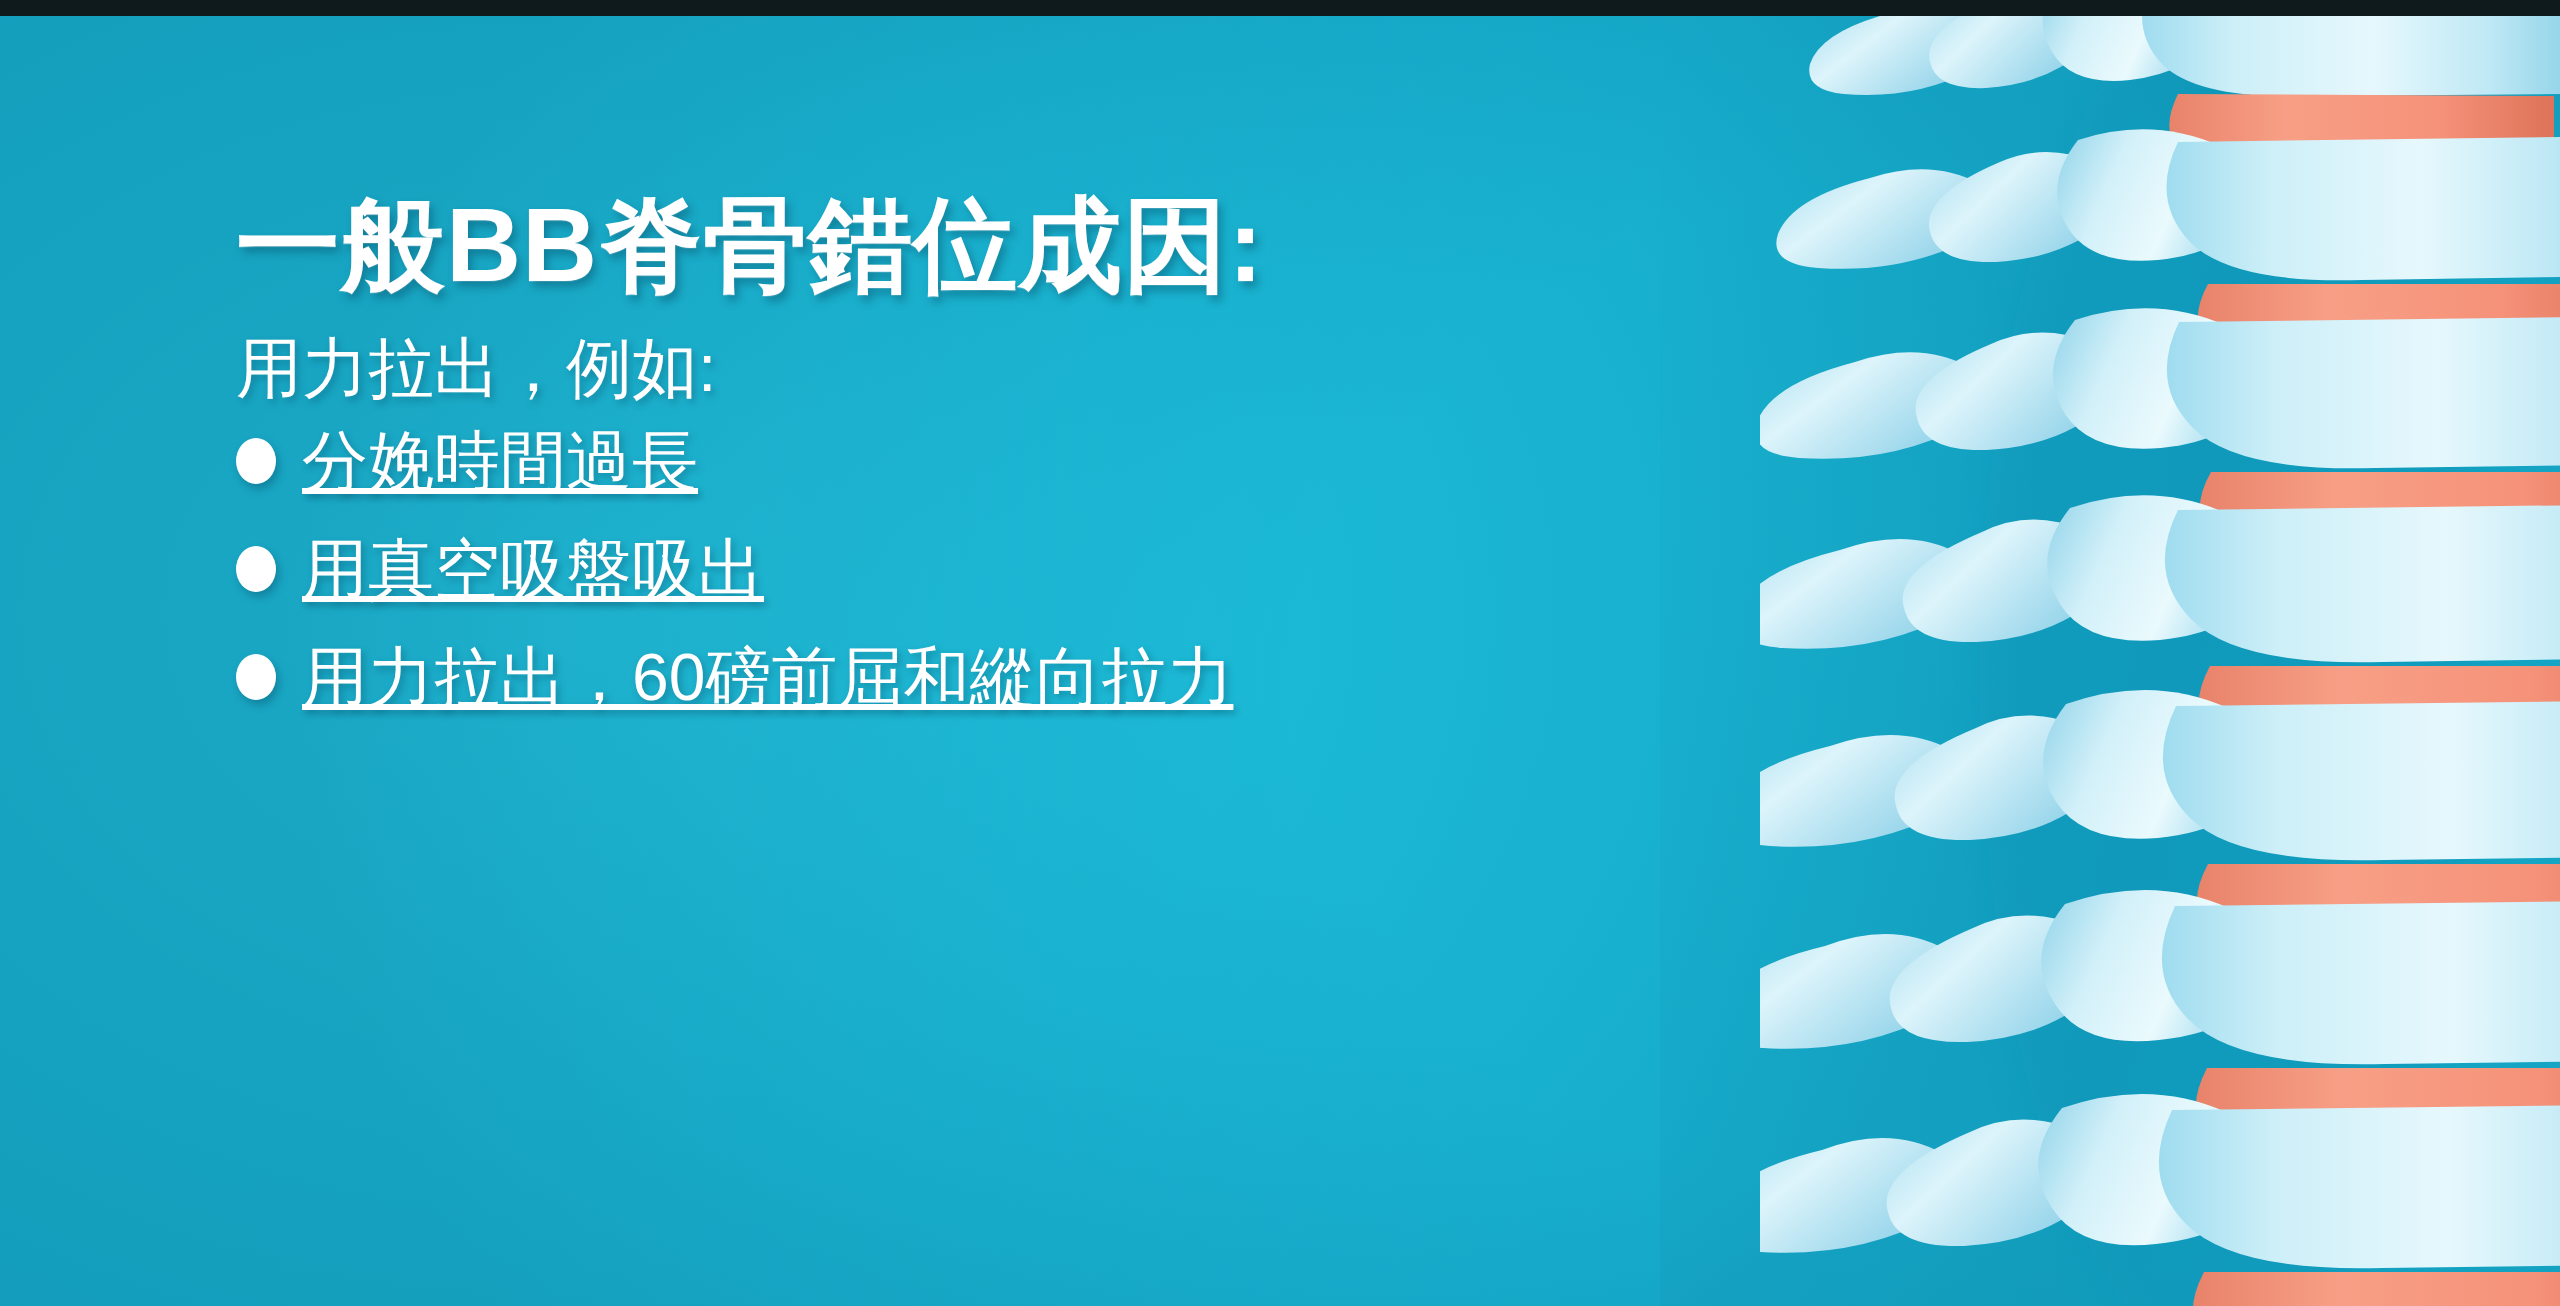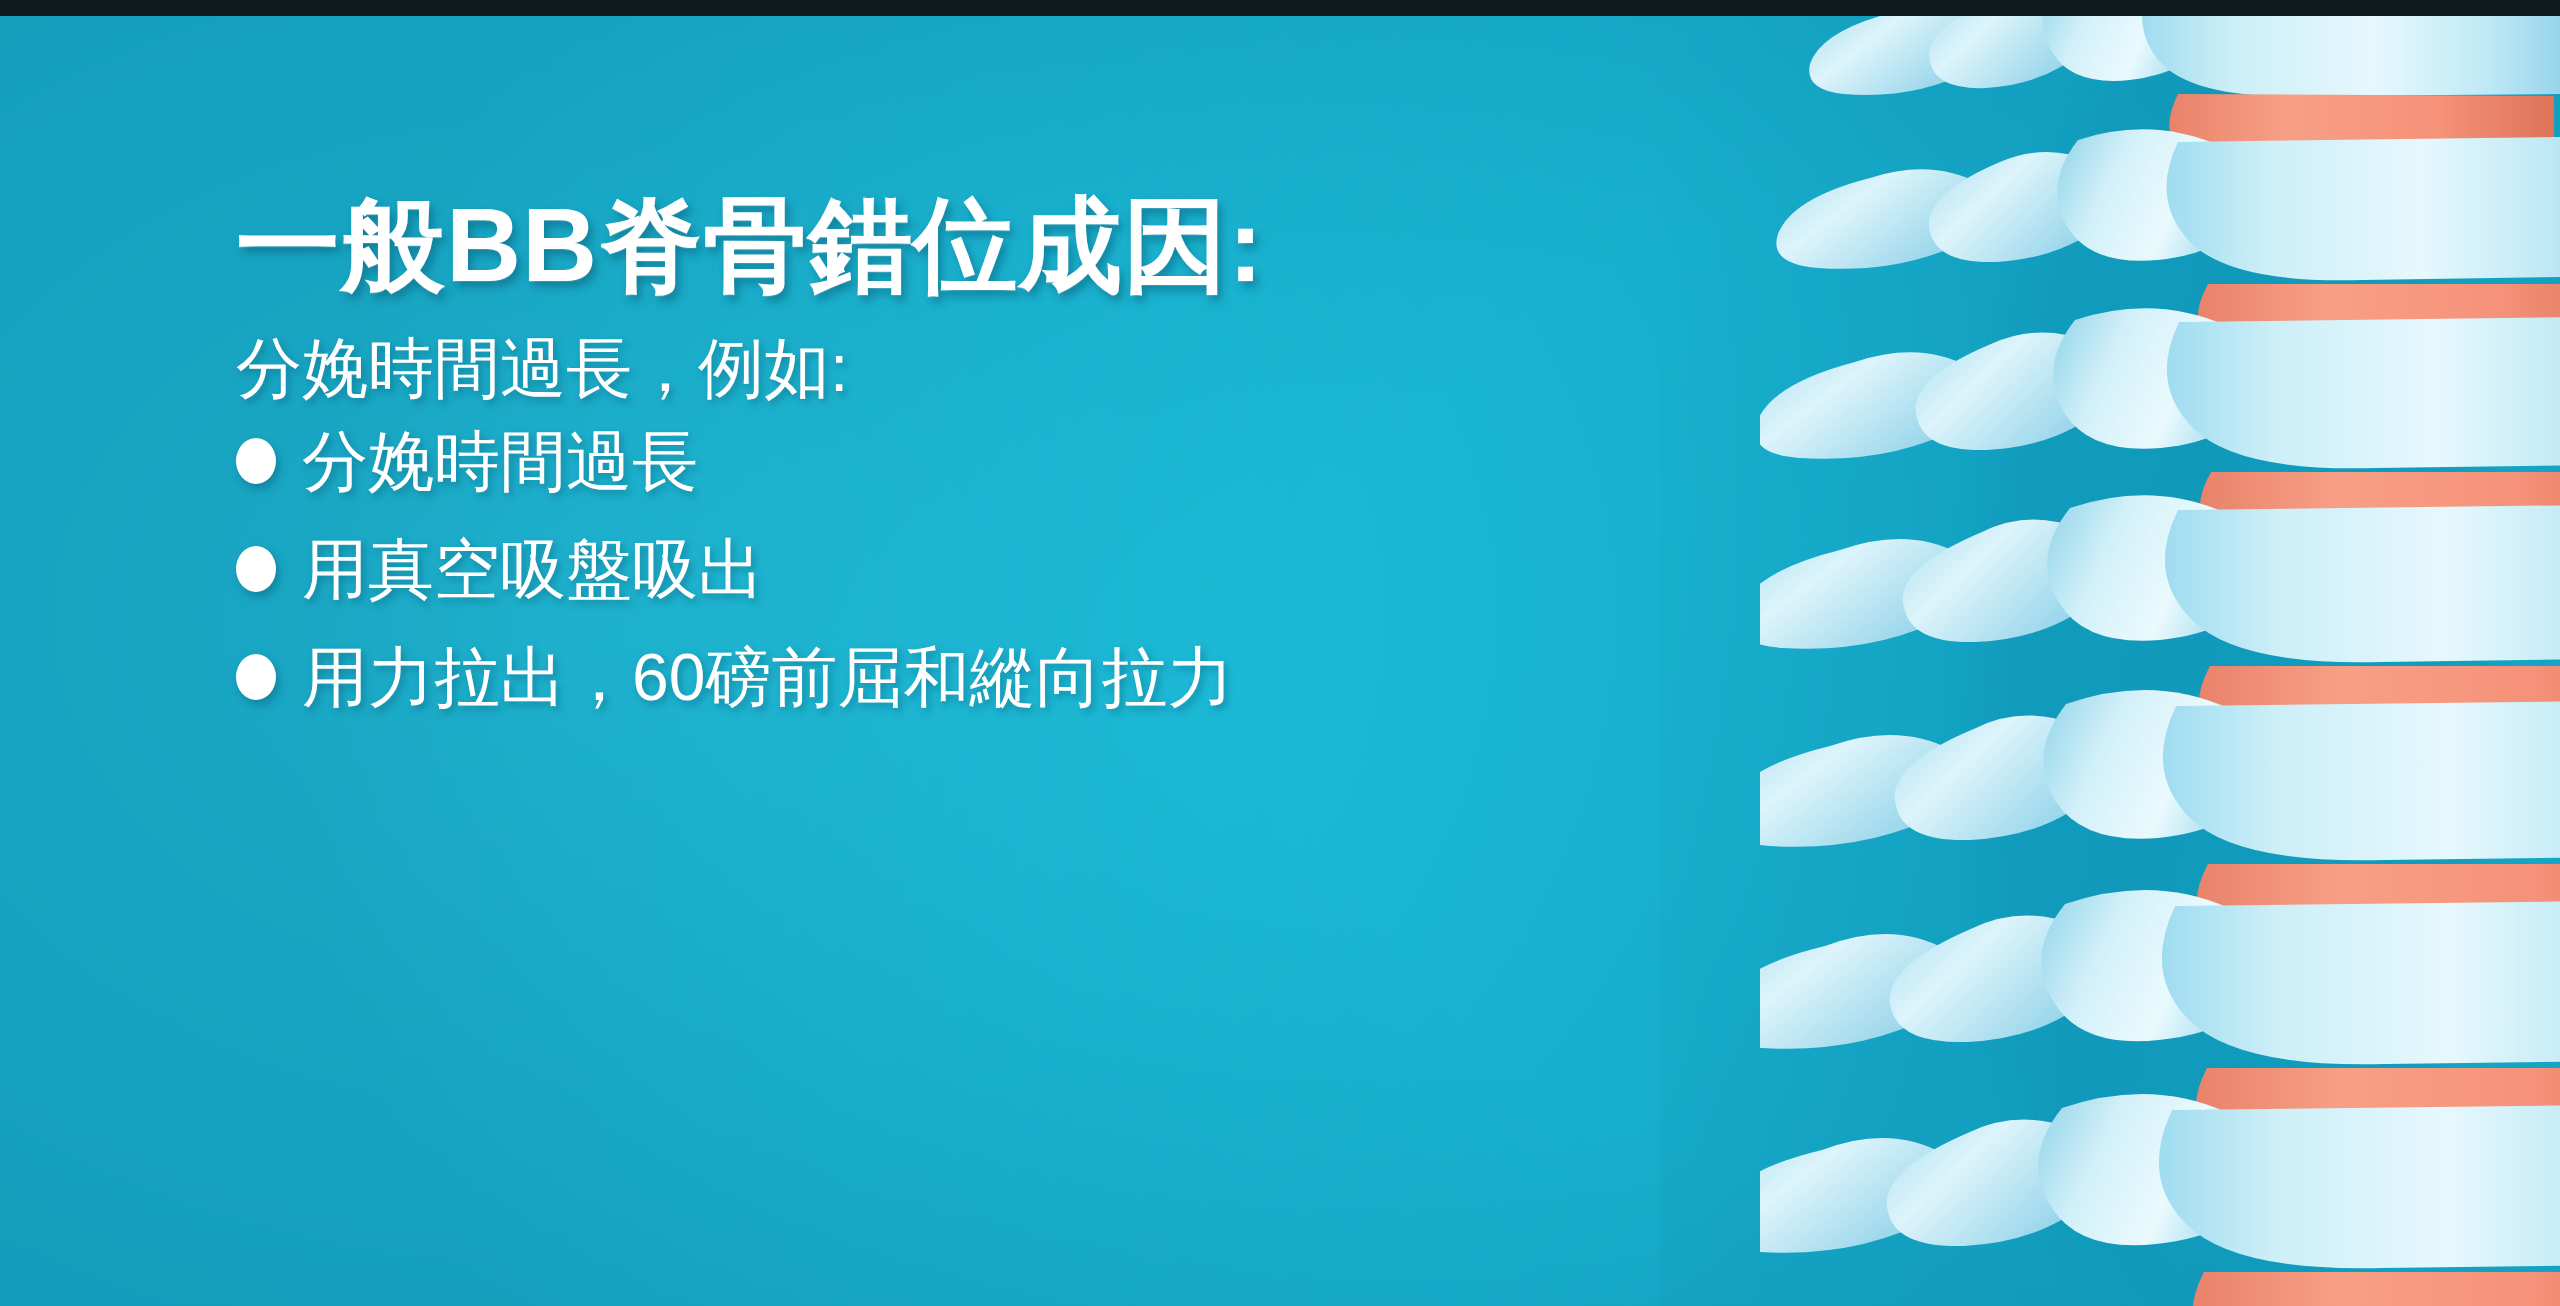--- a/index.html
+++ b/index.html
@@ -63,20 +63,21 @@
     line-height: 1.33;
     margin: 0 0 8px 0;
     text-shadow: 3px 4px 7px rgba(6,80,105,0.42);
   }
   .para-line { display: block; white-space: nowrap; }
 
   .bullets {
     list-style: none;
     margin: 16px 0 0 0;
     padding: 0;
+    text-decoration: underline;
   }
   .bullet {
     display: flex;
     align-items: center;
     font-size: 66px;
     font-weight: 500;
     line-height: 1.0;
     margin: 0 0 42px 0;
     text-shadow: 3px 4px 7px rgba(6,80,105,0.42);
     white-space: nowrap;
@@ -207,21 +208,21 @@
         </g>
       </g>
     </svg>
   </div>
 
   <div class="content">
 
     <h1 class="title">一般BB脊骨錯位成因:</h1>
 
     <p class="para">
-      <span class="para-line">分娩時間過長，例如:</span>
+      <span class="para-line">用力拉出，例如:</span>
     </p>
 
     <ul class="bullets">
       <li class="bullet">
         <span class="dot"></span>
         <span class="bullet-text">分娩時間過長</span>
       </li>
       <li class="bullet">
         <span class="dot"></span>
         <span class="bullet-text">用真空吸盤吸出</span>

